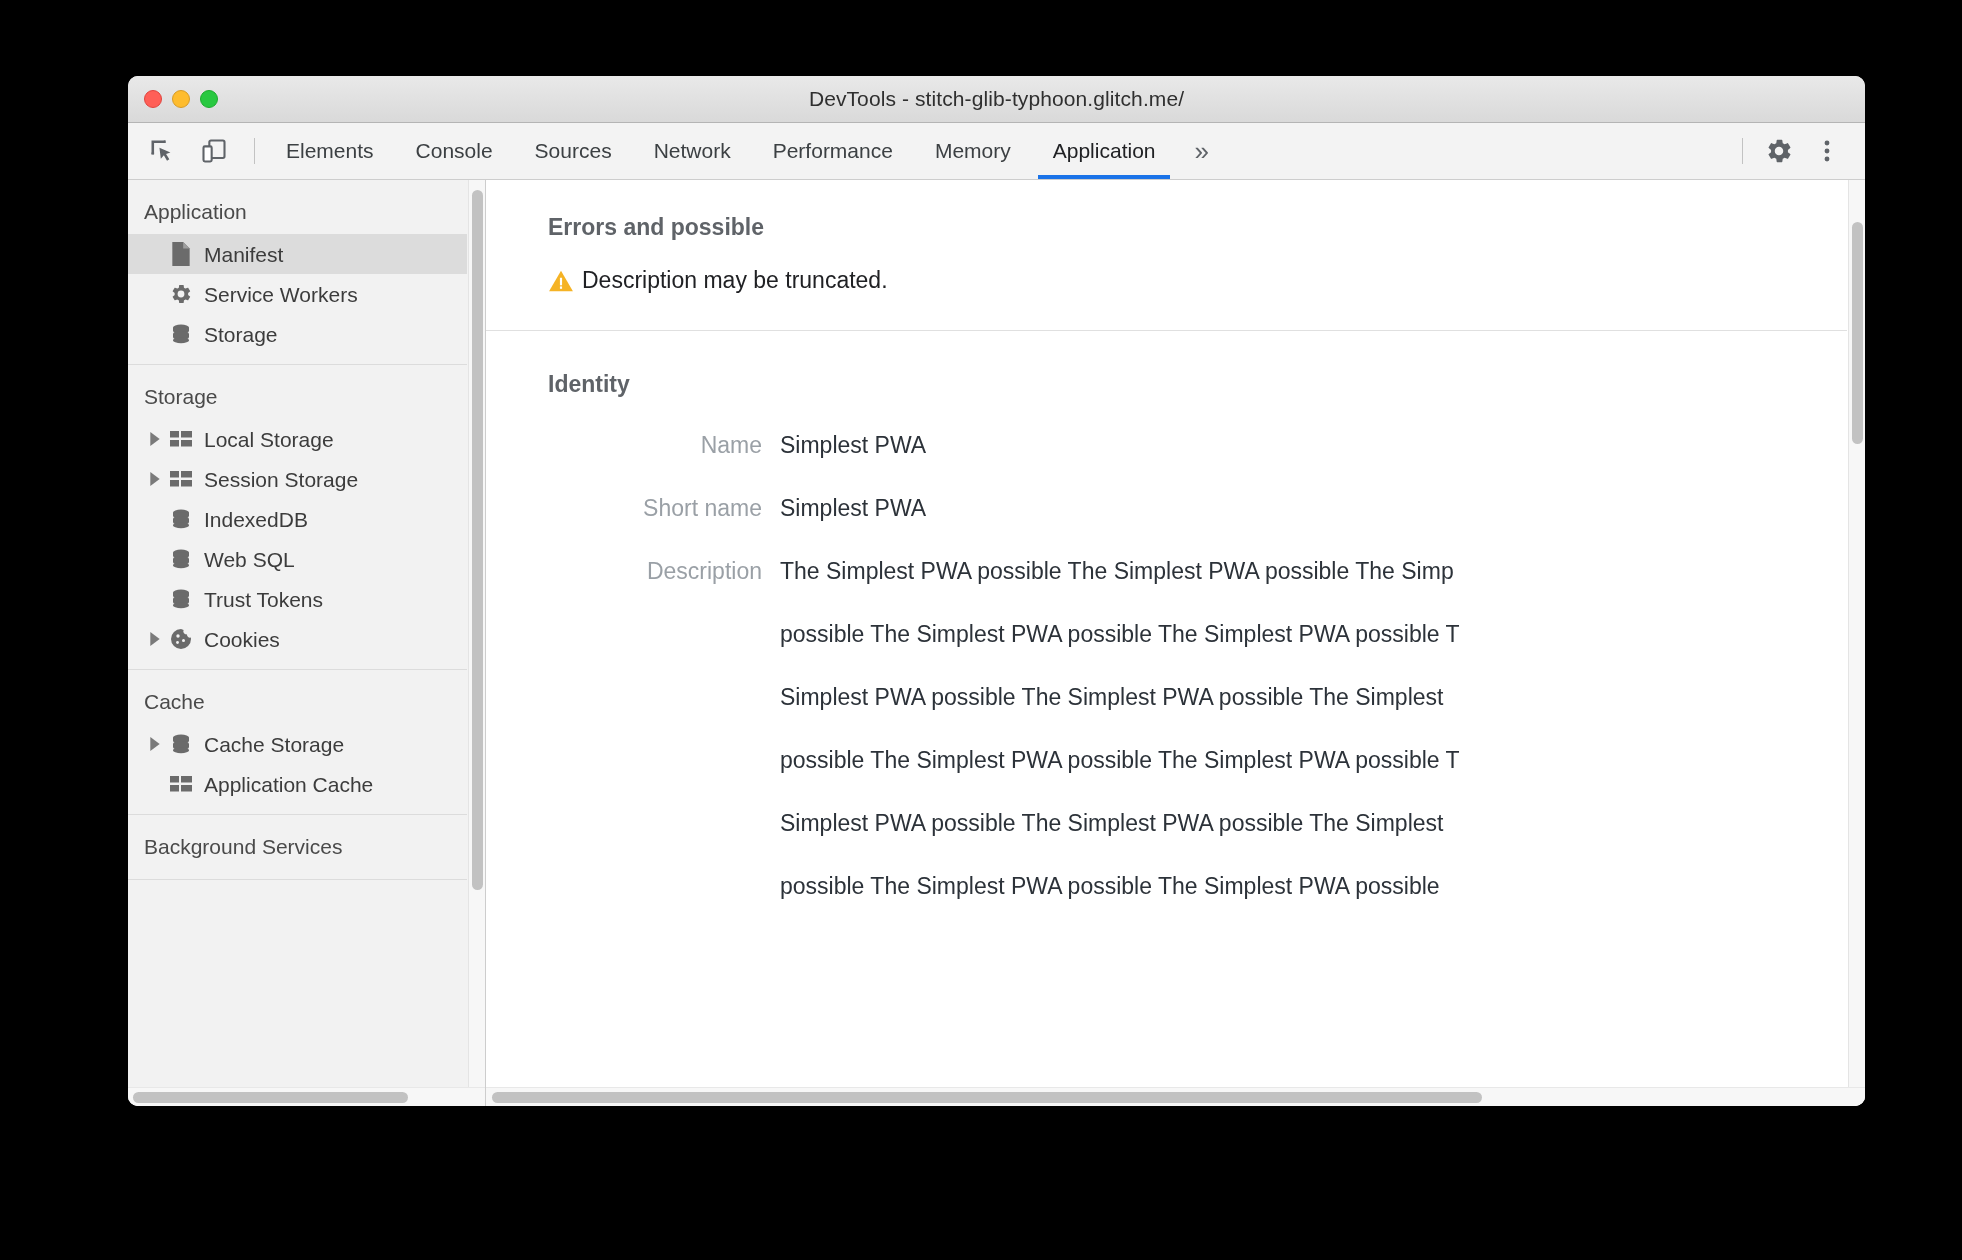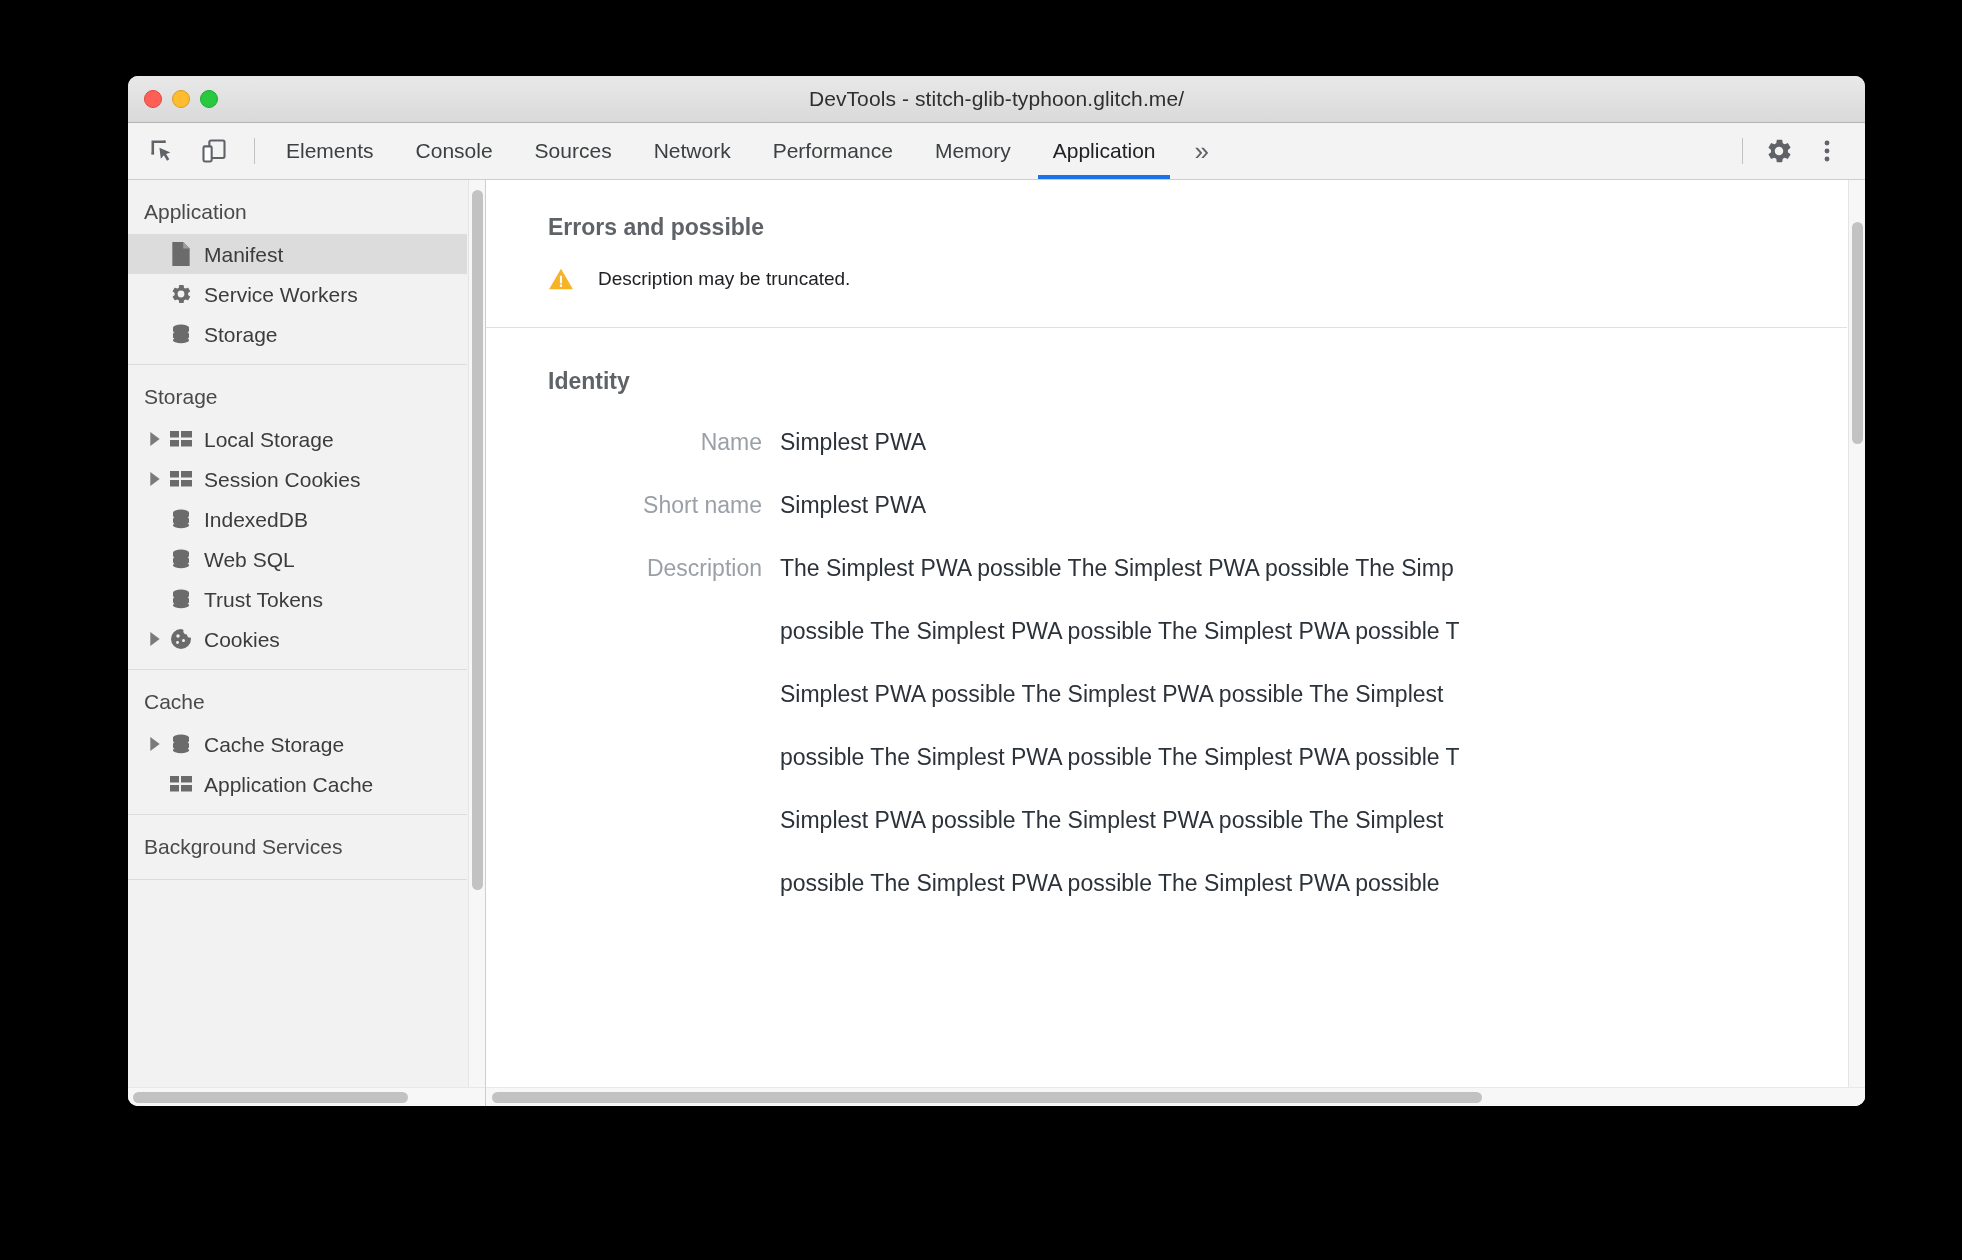--- a/index.html
+++ b/index.html
@@ -134,22 +134,22 @@
     background: #fff; position: relative;
   }
   #main-scroll { flex: 1 1 auto; overflow: hidden; position: relative; padding-right: 18px; }
   .section { padding: 0 0 0 62px; }
   .section-divider { border-top: 1px solid #e0e0e0; }
   .section-title {
     font-size: 23px; font-weight: bold; color: #5f6368;
     padding: 34px 0 0 0;
   }
   .warn-row {
-    display: flex; align-items: center; gap: 24px;
-    padding: 26px 0 36px 0; font-size: 19px; color: #202124;
+    display: flex; align-items: center; gap: 8px;
+    padding: 26px 0 36px 0; font-size: 23px; color: #202124;
   }
   .field-row { display: flex; padding: 0; margin-bottom: 36px; }
   .field-label {
     width: 232px; flex: 0 0 232px; text-align: right;
     font-size: 23px; color: #9aa0a6; padding-right: 18px;
     white-space: nowrap;
   }
   .field-value {
     font-size: 23px; color: #2c3239; white-space: nowrap;
     overflow: hidden;
@@ -306,21 +306,21 @@
                 </svg>
             </span>
             <span class="sb-icon">
               <svg width="24" height="20" viewBox="0 0 24 20">
                 <rect x="1" y="2" width="9" height="6.5" fill="#6b6b6b"></rect>
                 <rect x="12" y="2" width="11" height="6.5" fill="#6b6b6b"></rect>
                 <rect x="1" y="11" width="9" height="6.5" fill="#6b6b6b"></rect>
                 <rect x="12" y="11" width="11" height="6.5" fill="#6b6b6b"></rect>
               </svg>
             </span>
-            <span class="sb-label">Session Cookies</span>
+            <span class="sb-label">Session Storage</span>
           </div>
 
           <div class="sb-item">
             <span class="sb-arrow empty"></span>
             <span class="sb-icon">
               <svg width="24" height="24" viewBox="0 0 24 24">
                 <ellipse cx="12" cy="5.6" rx="8" ry="3" fill="#6b6b6b"></ellipse>
                 <path d="M4 5.6v3.2c0 1.66 3.58 3 8 3s8-1.34 8-3V5.6" fill="#6b6b6b"></path>
                 <ellipse cx="12" cy="11.9" rx="8" ry="3" fill="#6b6b6b"></ellipse>
                 <path d="M4 11.9v3.2c0 1.66 3.58 3 8 3s8-1.34 8-3v-3.2" fill="#6b6b6b"></path>

